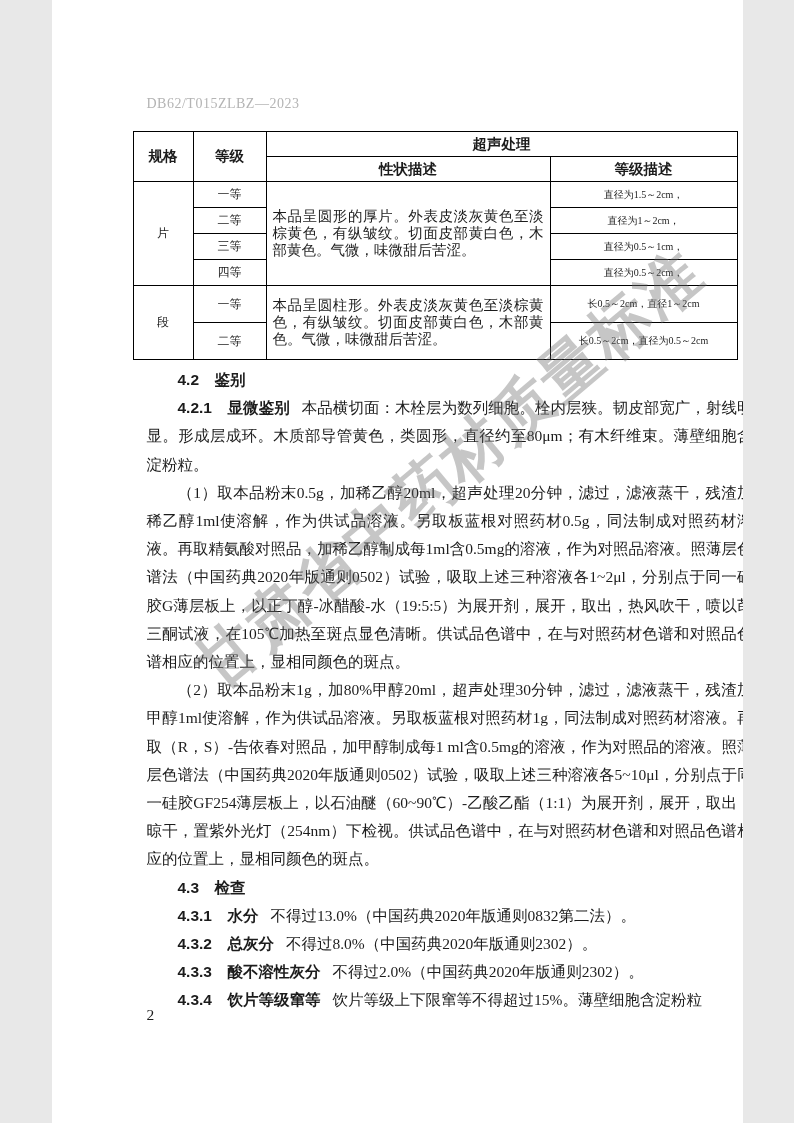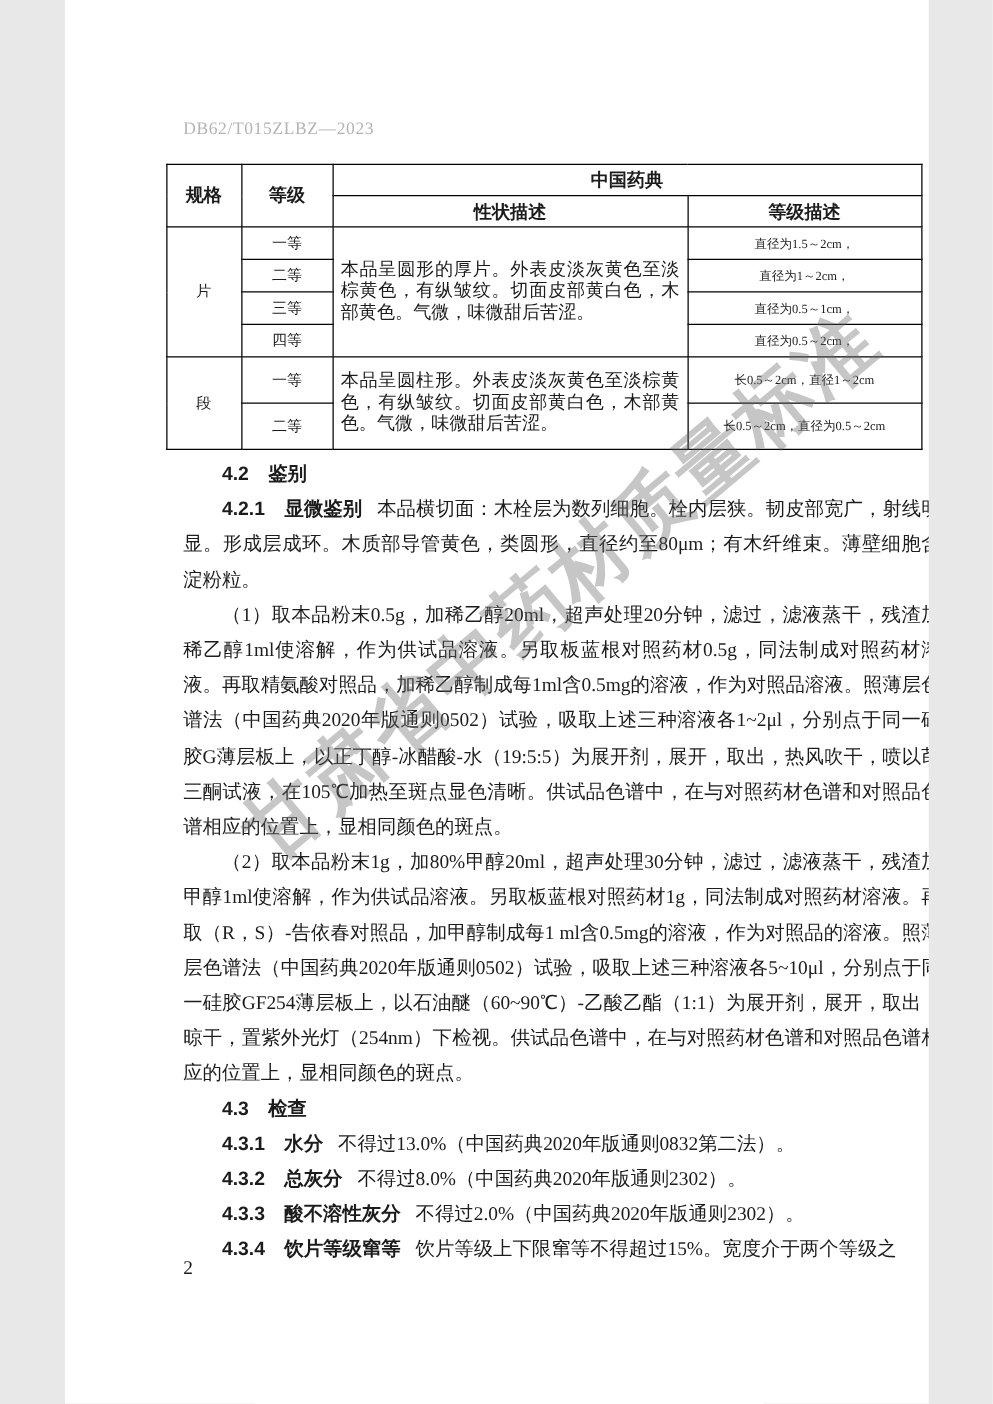--- a/index.html
+++ b/index.html
@@ -112,21 +112,21 @@
     <colgroup>
         <col class="c1">
         <col class="c2">
         <col class="c3">
         <col class="c4">
       </colgroup>
     <tbody>
       <tr>
         <td rowspan="2" class="th">规格</td>
         <td rowspan="2" class="th">等级</td>
-        <td colspan="2" class="th">中国药典</td>
+        <td colspan="2" class="th">超声处理</td>
       </tr>
       <tr>
         <td class="th">性状描述</td>
         <td class="th">等级描述</td>
       </tr>
 
       <tr class="r-pian">
         <td rowspan="4">片</td>
         <td>一等</td>
         <td rowspan="4" class="desc">本品呈圆形的厚片。外表皮淡灰黄色至淡棕黄色，有纵皱纹。切面皮部黄白色，木部黄色。气微，味微甜后苦涩。</td>
@@ -160,20 +160,20 @@
 
   <div class="body-text">
     <p class="para"><span class="plabel">4.2　鉴别</span><span class="ptext"></span></p>
     <p class="para"><span class="plabel">4.2.1　显微鉴别</span><span class="ptext">本品横切面：木栓层为数列细胞。栓内层狭。韧皮部宽广，射线明显。形成层成环。木质部导管黄色，类圆形，直径约至80μm；有木纤维束。薄壁细胞含淀粉粒。</span></p>
     <p class="para"><span class="plabel"></span><span class="ptext">（1）取本品粉末0.5g，加稀乙醇20ml，超声处理20分钟，滤过，滤液蒸干，残渣加稀乙醇1ml使溶解，作为供试品溶液。另取板蓝根对照药材0.5g，同法制成对照药材溶液。再取精氨酸对照品，加稀乙醇制成每1ml含0.5mg的溶液，作为对照品溶液。照薄层色谱法（中国药典2020年版通则0502）试验，吸取上述三种溶液各1~2μl，分别点于同一硅胶G薄层板上，以正丁醇-冰醋酸-水（19:5:5）为展开剂，展开，取出，热风吹干，喷以茚三酮试液，在105℃加热至斑点显色清晰。供试品色谱中，在与对照药材色谱和对照品色谱相应的位置上，显相同颜色的斑点。</span></p>
     <p class="para"><span class="plabel"></span><span class="ptext">（2）取本品粉末1g，加80%甲醇20ml，超声处理30分钟，滤过，滤液蒸干，残渣加甲醇1ml使溶解，作为供试品溶液。另取板蓝根对照药材1g，同法制成对照药材溶液。再取（R，S）-告依春对照品，加甲醇制成每1 ml含0.5mg的溶液，作为对照品的溶液。照薄层色谱法（中国药典2020年版通则0502）试验，吸取上述三种溶液各5~10μl，分别点于同一硅胶GF254薄层板上，以石油醚（60~90℃）-乙酸乙酯（1:1）为展开剂，展开，取出，晾干，置紫外光灯（254nm）下检视。供试品色谱中，在与对照药材色谱和对照品色谱相应的位置上，显相同颜色的斑点。</span></p>
     <p class="para"><span class="plabel">4.3　检查</span><span class="ptext"></span></p>
     <p class="para"><span class="plabel">4.3.1　水分</span><span class="ptext">不得过13.0%（中国药典2020年版通则0832第二法）。</span></p>
     <p class="para"><span class="plabel">4.3.2　总灰分</span><span class="ptext">不得过8.0%（中国药典2020年版通则2302）。</span></p>
     <p class="para"><span class="plabel">4.3.3　酸不溶性灰分</span><span class="ptext">不得过2.0%（中国药典2020年版通则2302）。</span></p>
-    <p class="para"><span class="plabel">4.3.4　饮片等级窜等</span><span class="ptext">饮片等级上下限窜等不得超过15%。宽度介于两个等级之</span></p>
+    <p class="para"><span class="plabel">4.3.4　饮片等级窜等</span><span class="ptext">饮片等级上下限窜等不得超过15%。薄壁细胞含淀粉粒</span></p>
   </div>
 
   <div class="page-number">2</div>
 
   <div class="watermark">甘肃省中药材质量标准</div>
 
 </div>
 
 </body></html>

